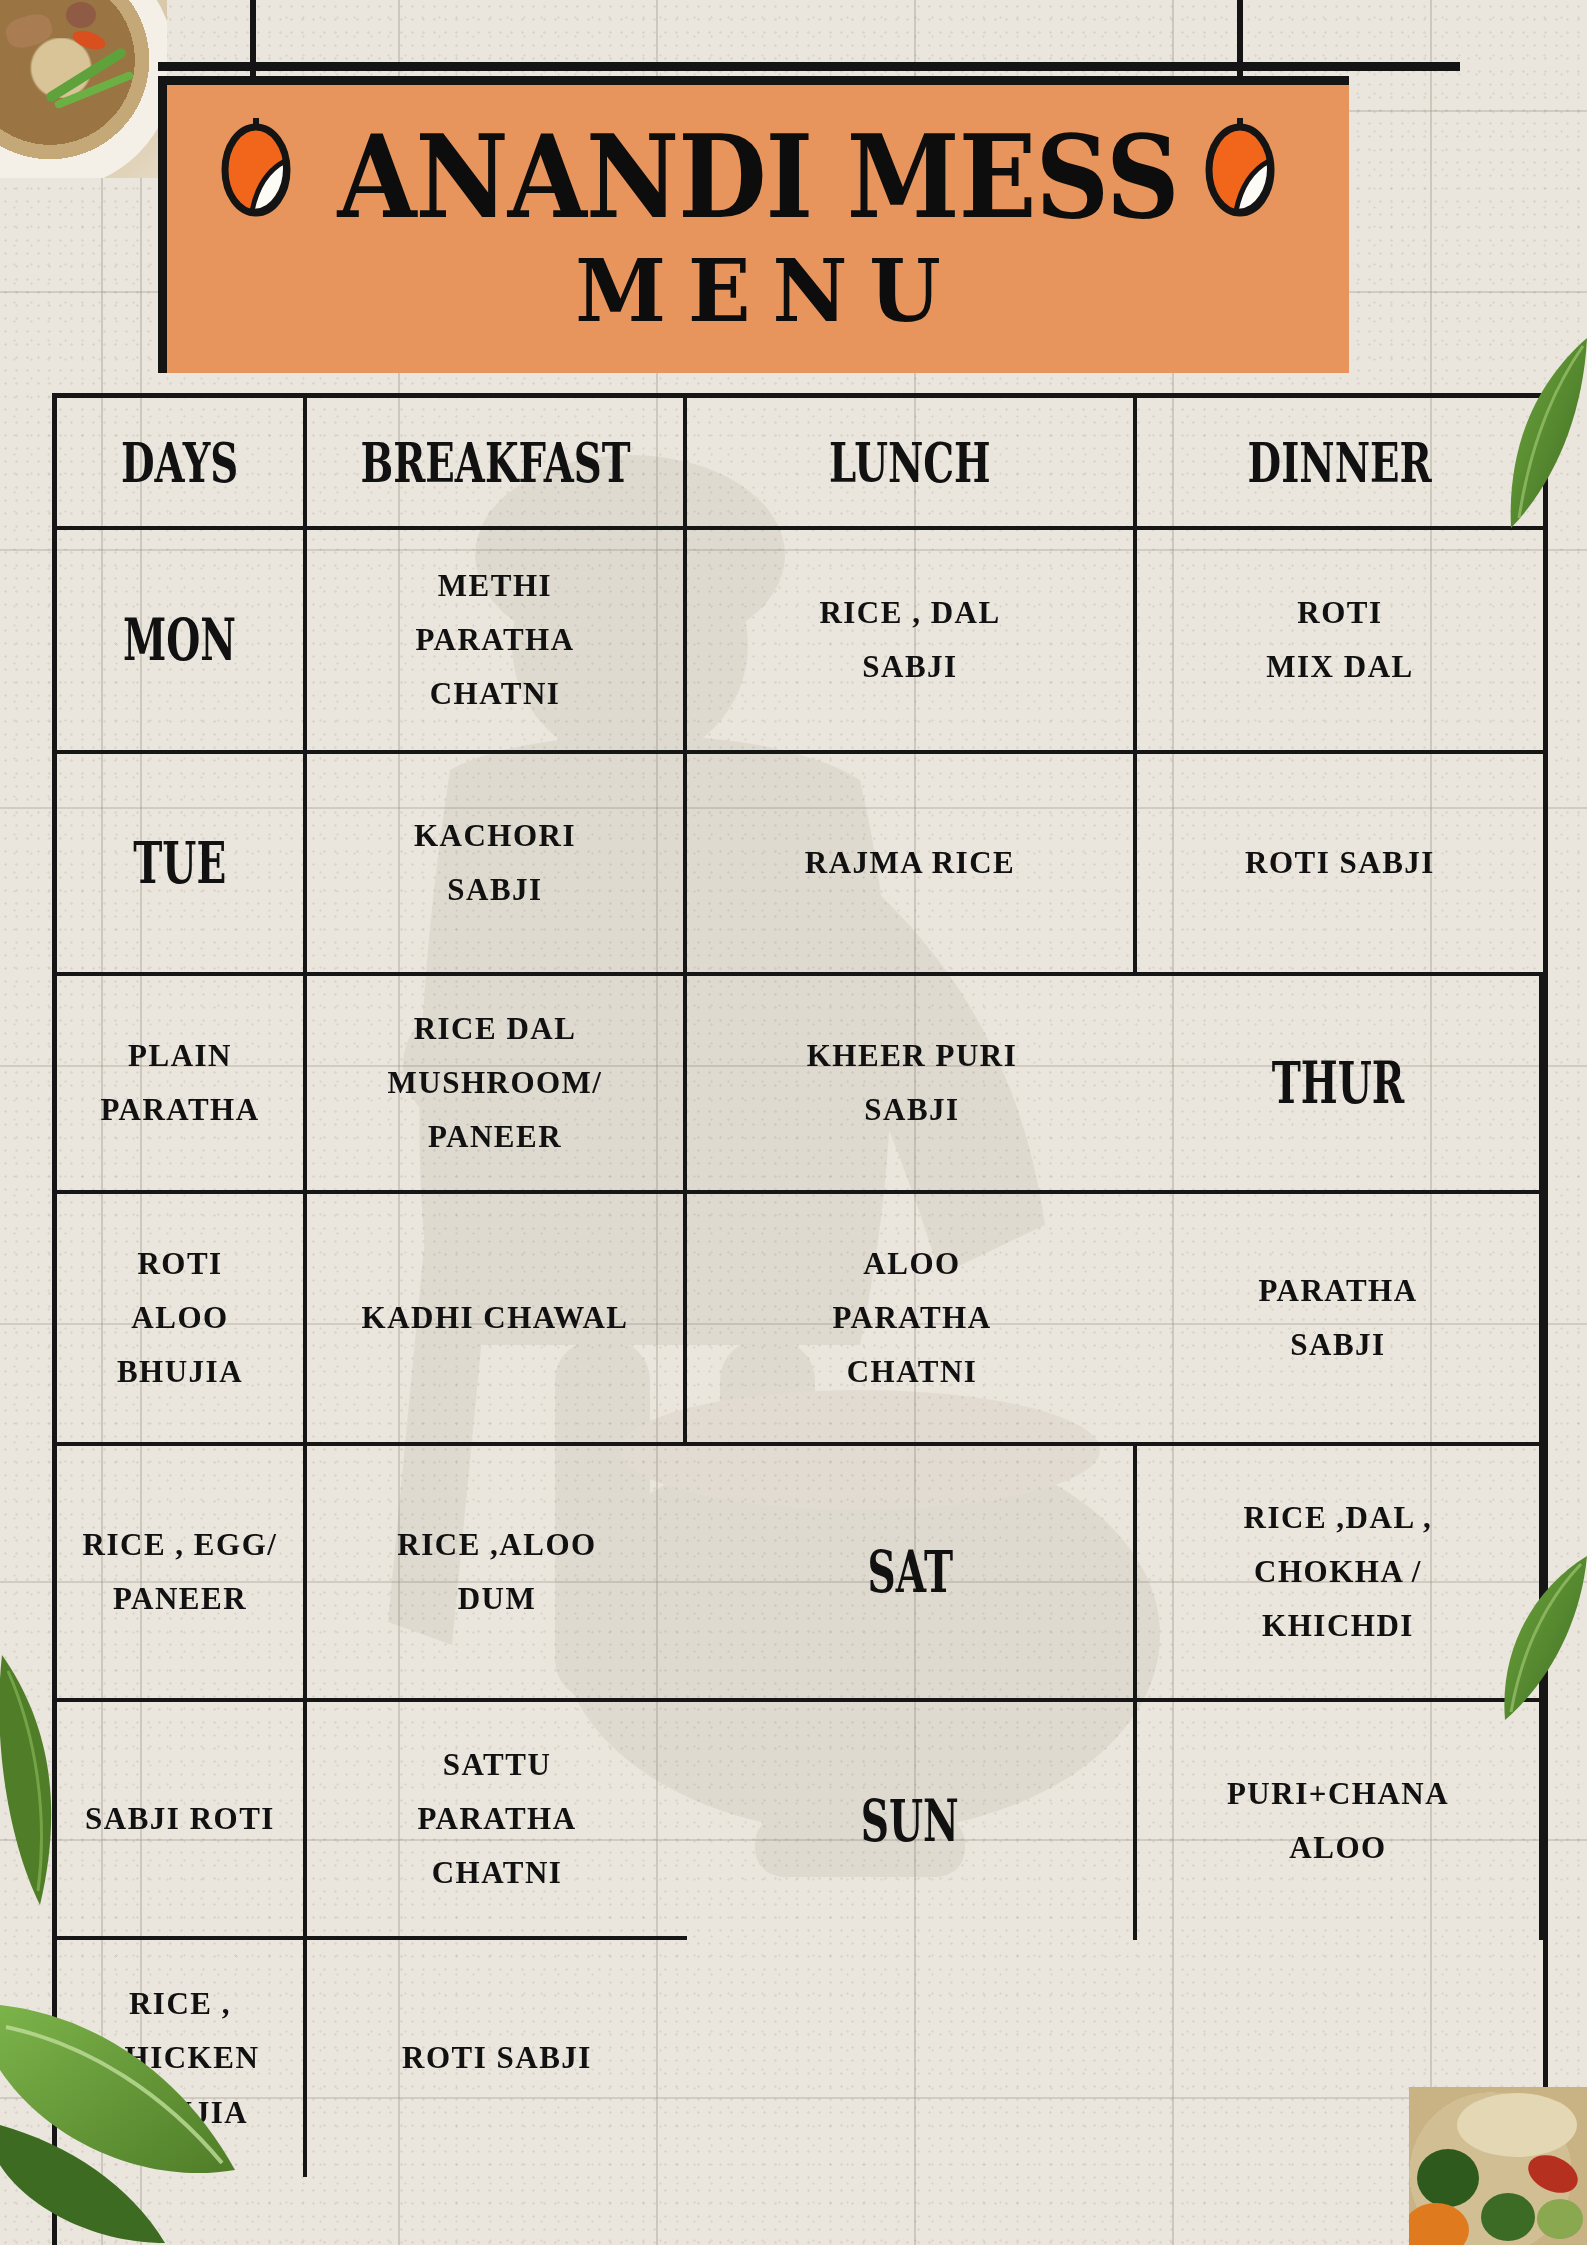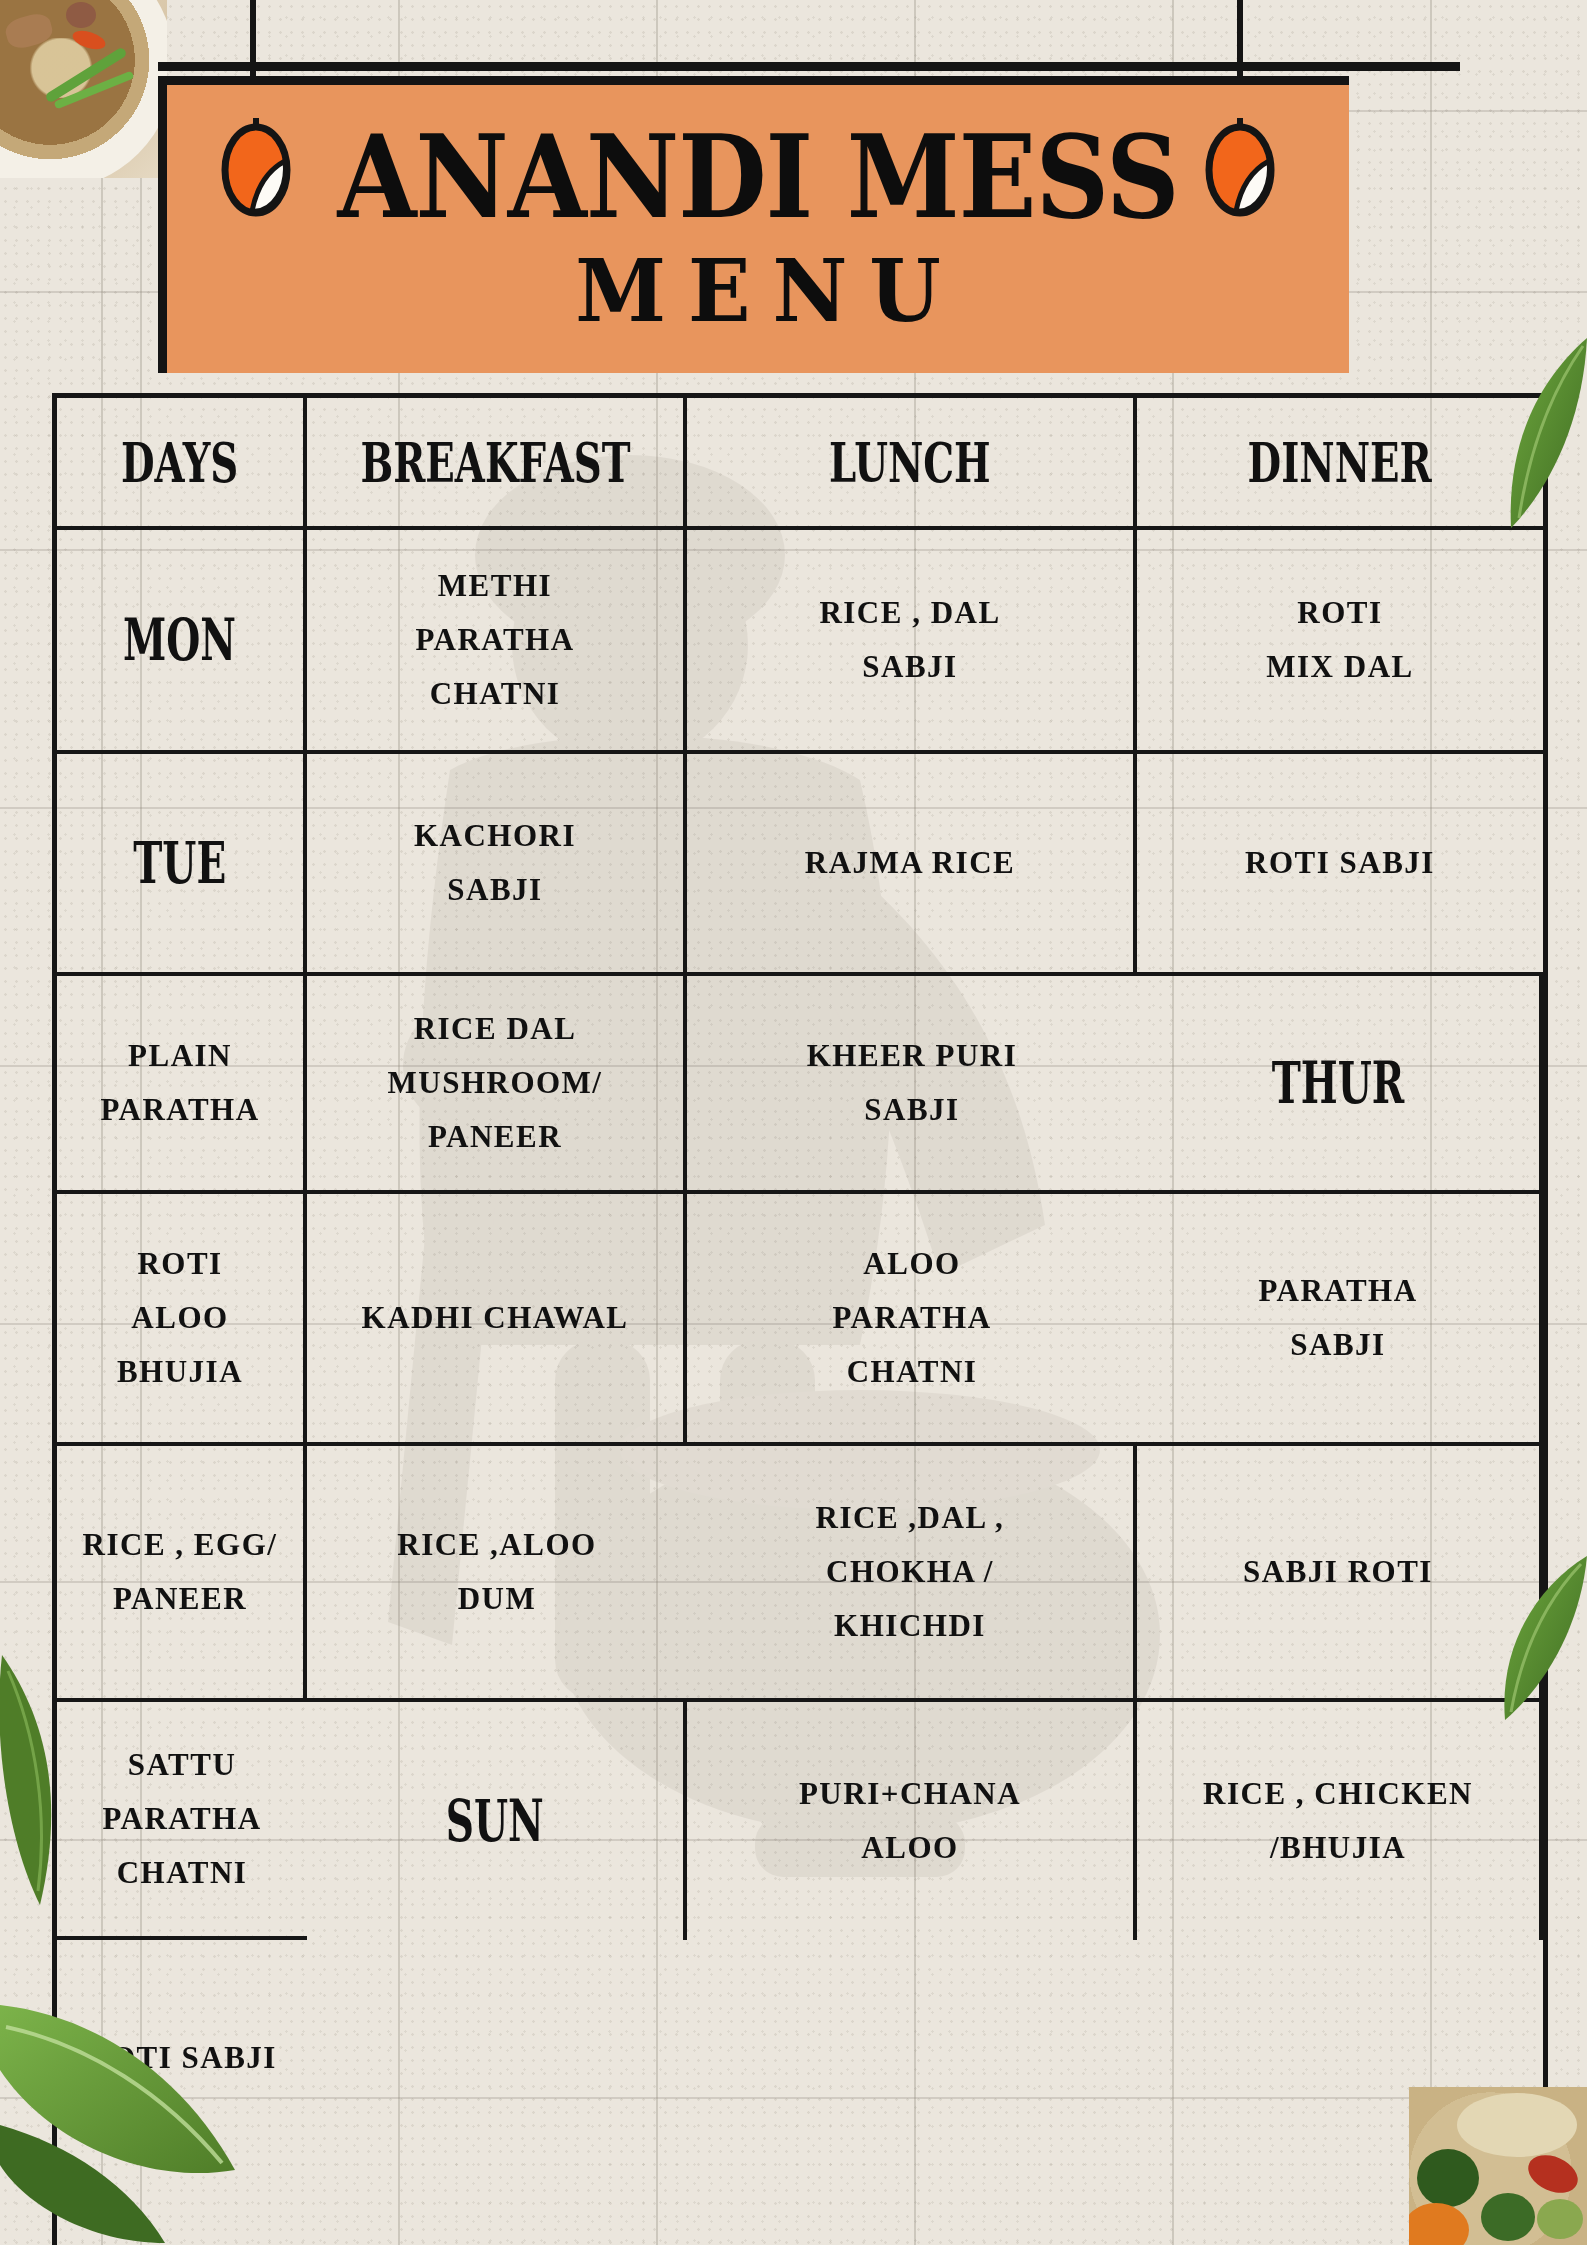--- a/index.html
+++ b/index.html
@@ -168,20 +168,21 @@
 PARATHA
 CHATNI</div>
 
     <div class="cell item-cell">PARATHA
 SABJI</div>
     <div class="cell item-cell">RICE , EGG/
 PANEER</div>
     <div class="cell item-cell last-col">RICE ,ALOO
 DUM</div>
 
+    <div class="cell day-cell"><span>SAT</span></div>
     <div class="cell item-cell">RICE ,DAL ,
 CHOKHA /
 KHICHDI</div>
     <div class="cell item-cell">SABJI ROTI</div>
     <div class="cell item-cell last-col">SATTU
 PARATHA
 CHATNI</div>
 
     <div class="cell day-cell last-row"><span>SUN</span></div>
     <div class="cell item-cell last-row">PURI+CHANA

